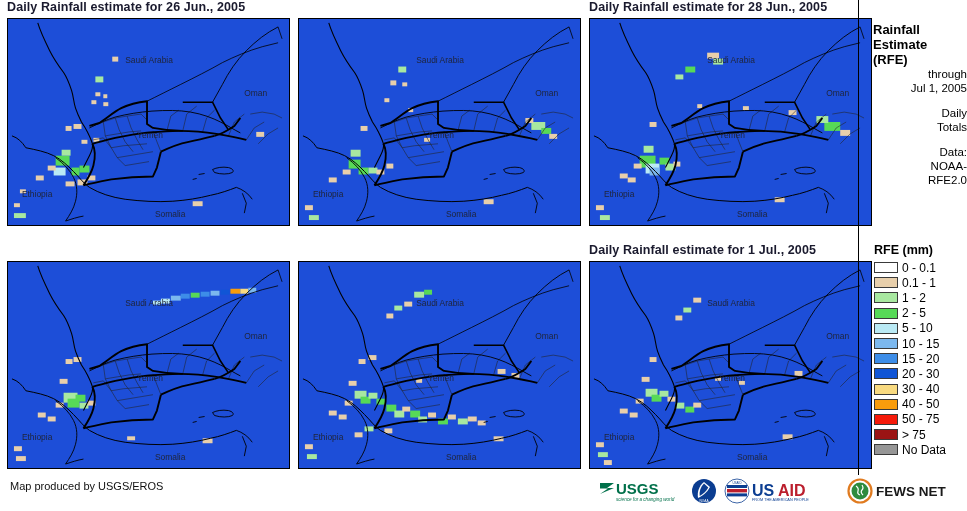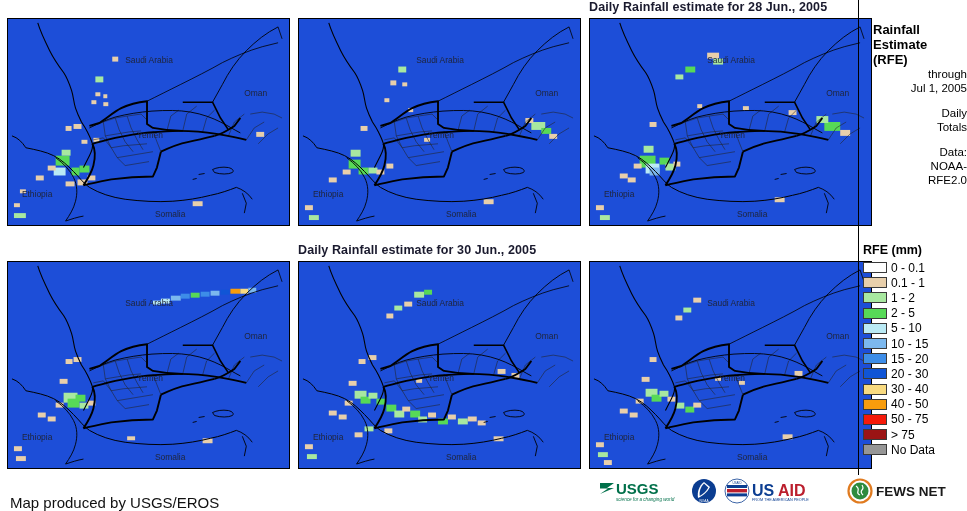--- a/index.html
+++ b/index.html
@@ -40,43 +40,44 @@
   }
   .side-title{
     font-size:13px;font-weight:bold;color:#000;
     line-height:15px;
   }
   .side-sub{
     font-size:11.5px;color:#000;line-height:14px;text-align:right;
   }
   .side-gap{height:11px;}
   #legend{position:absolute;left:858px;top:243px;width:109px;height:232px;
-    border-left:1.5px solid #000;box-sizing:border-box;padding-left:4px;}
+    border-left:1.5px solid #000;box-sizing:border-box;padding-left:15px;}
   .legend-title{font-size:12.5px;font-weight:bold;color:#000;margin-bottom:3px;}
   .legend-row{display:flex;align-items:center;height:15.2px;}
   .swatch{
     width:24px;height:11px;border:1px solid #3a3a3a;
     box-sizing:border-box;margin-right:4px;flex:none;
   }
   .legend-label{font-size:12px;color:#000;white-space:nowrap;}
   
   #footer-credit{
-    position:absolute;left:10px;top:494px;
-    font-size:15px;color:#111;
+    position:absolute;left:10px;top:480px;
+    font-size:11px;color:#111;
   }
   #logos{
     position:absolute;left:598px;top:474px;height:34px;
     display:flex;align-items:center;gap:7px;
   }
 </style>
 </head>
 <body>
 
 <div id="map-grid">
     <div class="panel" style="left: 0px; top: 0px; width: 290px; height: 235px;">
+      <div class="panel-title">Daily Rainfall estimate for 26 Jun., 2005</div>
       <div class="map-frame" style="top: 18px;">
         <svg viewBox="0 0 283 208" preserveAspectRatio="none">
           <rect x="105" y="38" width="6" height="5" fill="#e8cfab"></rect>
           <rect x="88" y="58" width="8" height="6" fill="#a8e8a0"></rect>
           <rect x="88" y="74" width="5" height="4" fill="#e8cfab"></rect>
           <rect x="96" y="76" width="4" height="4" fill="#e8cfab"></rect>
           <rect x="84" y="82" width="5" height="4" fill="#e8cfab"></rect>
           <rect x="96" y="84" width="5" height="4" fill="#e8cfab"></rect>
           <rect x="58" y="108" width="6" height="5" fill="#e8cfab"></rect>
           <rect x="66" y="106" width="8" height="5" fill="#e8cfab"></rect>
@@ -361,21 +362,20 @@
           <path d="M58,204 C64,202 70,200 76,199" fill="none" stroke="#000" stroke-width="0.9" stroke-linejoin="round"></path>
           <text x="118" y="44" class="geo-label" text-anchor="start">Saudi Arabia</text>
           <text x="238" y="78" class="geo-label" text-anchor="start">Oman</text>
           <text x="130" y="120" class="geo-label" text-anchor="start">Yemen</text>
           <text x="14" y="180" class="geo-label" text-anchor="start">Ethiopia</text>
           <text x="148" y="200" class="geo-label" text-anchor="start">Somalia</text>
         </svg>
       </div>
     </div>
     <div class="panel" style="left: 291px; top: 243px; width: 290px; height: 235px;">
-      <div class="panel-title">Daily Rainfall estimate for 30 Jun., 2005</div>
       <div class="map-frame" style="top: 18px;">
         <svg viewBox="0 0 283 208" preserveAspectRatio="none">
           <rect x="116" y="30" width="10" height="6" fill="#a8e8a0"></rect>
           <rect x="126" y="28" width="8" height="5" fill="#57d957"></rect>
           <rect x="106" y="40" width="8" height="5" fill="#e8cfab"></rect>
           <rect x="96" y="44" width="8" height="5" fill="#a8e8a0"></rect>
           <rect x="88" y="52" width="7" height="5" fill="#e8cfab"></rect>
           <rect x="60" y="98" width="7" height="5" fill="#e8cfab"></rect>
           <rect x="70" y="94" width="8" height="5" fill="#e8cfab"></rect>
           <rect x="50" y="120" width="8" height="5" fill="#e8cfab"></rect>
@@ -447,20 +447,21 @@
           <path d="M58,204 C64,202 70,200 76,199" fill="none" stroke="#000" stroke-width="0.9" stroke-linejoin="round"></path>
           <text x="118" y="44" class="geo-label" text-anchor="start">Saudi Arabia</text>
           <text x="238" y="78" class="geo-label" text-anchor="start">Oman</text>
           <text x="130" y="120" class="geo-label" text-anchor="start">Yemen</text>
           <text x="14" y="180" class="geo-label" text-anchor="start">Ethiopia</text>
           <text x="148" y="200" class="geo-label" text-anchor="start">Somalia</text>
         </svg>
       </div>
     </div>
     <div class="panel" style="left: 582px; top: 243px; width: 290px; height: 235px;">
+      <div class="panel-title">Daily Rainfall estimate for 1 Jul., 2005</div>
       <div class="map-frame" style="top: 18px;">
         <svg viewBox="0 0 283 208" preserveAspectRatio="none">
           <rect x="104" y="36" width="8" height="5" fill="#e8cfab"></rect>
           <rect x="94" y="46" width="8" height="5" fill="#a8e8a0"></rect>
           <rect x="86" y="54" width="7" height="5" fill="#e8cfab"></rect>
           <rect x="60" y="96" width="7" height="5" fill="#e8cfab"></rect>
           <rect x="52" y="116" width="8" height="5" fill="#e8cfab"></rect>
           <rect x="56" y="128" width="12" height="8" fill="#a8e8a0"></rect>
           <rect x="62" y="134" width="10" height="7" fill="#57d957"></rect>
           <rect x="70" y="130" width="9" height="6" fill="#a8e8a0"></rect>

